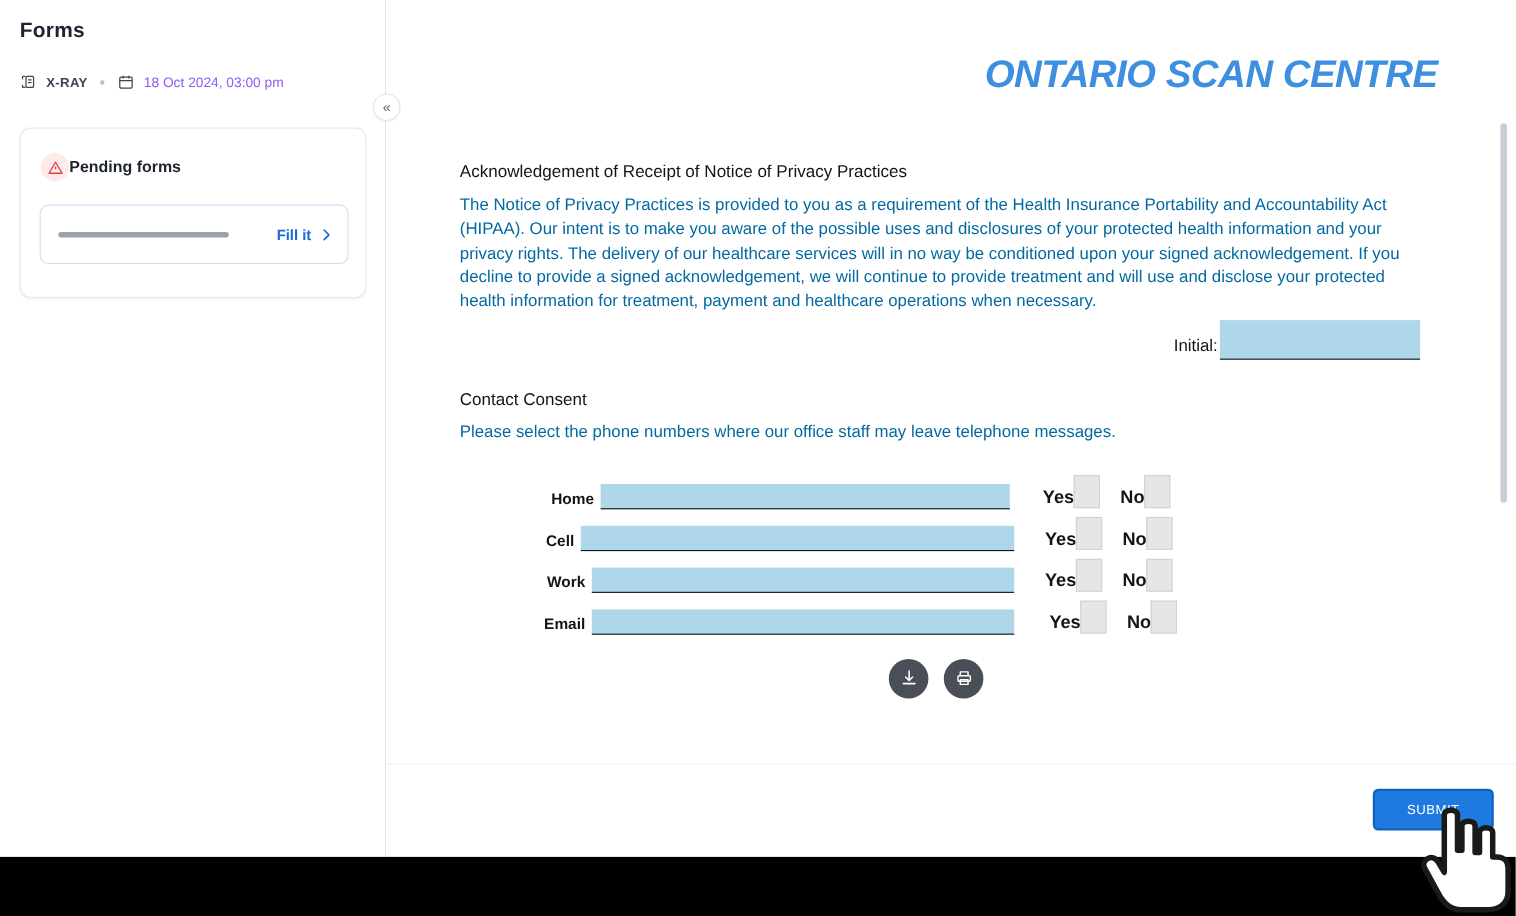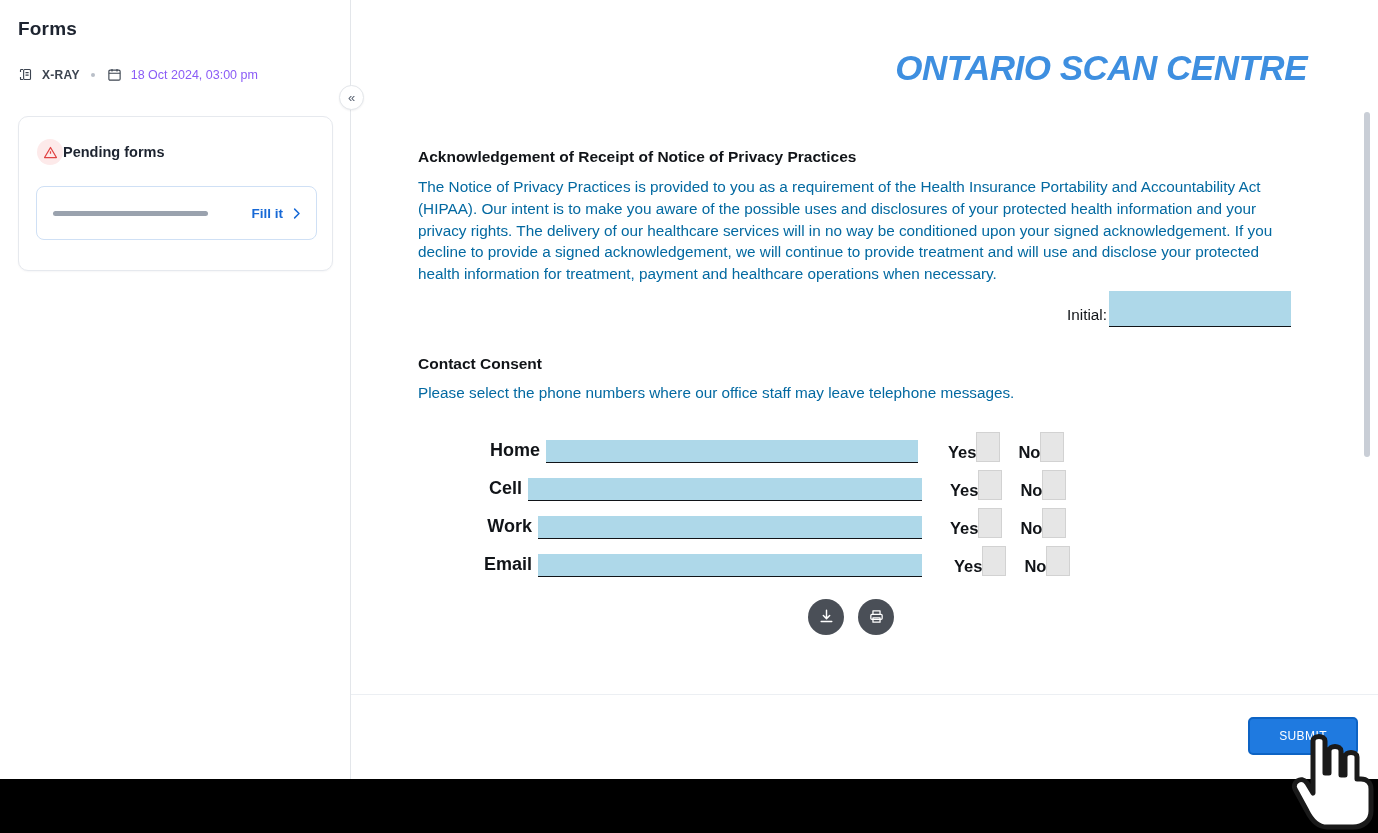--- a/index.html
+++ b/index.html
@@ -180,21 +180,21 @@
   .doc-h1 {
     margin-top: 25px;
     font-size: 19.5px;
     font-weight: bold;
     color: #111418;
     letter-spacing: .2px;
   }
   .doc-h2 {
     margin-top: 60px;
     font-size: 15.5px;
-    font-weight: bold;
+    font-weight: normal;
     color: #111418;
   }
   .doc-p {
     margin-top: 10px;
     font-size: 15.3px;
     line-height: 21.8px;
     color: #0369a1;
     max-width: 875px;
     text-align: left;
   }
@@ -225,21 +225,21 @@
     margin-left: 56px;
     position: relative;
     width: 690px;
   }
   .p-row {
     display: flex;
     align-items: flex-end;
     margin-bottom: 7px;
   }
   .p-label {
-    font-size: 18px;
+    font-size: 14px;
     font-weight: bold;
     color: #111418;
     text-align: right;
     padding-bottom: 2px;
   }
   .p-field {
     height: 23px;
     margin-left: 6px;
   }
   .yn {

